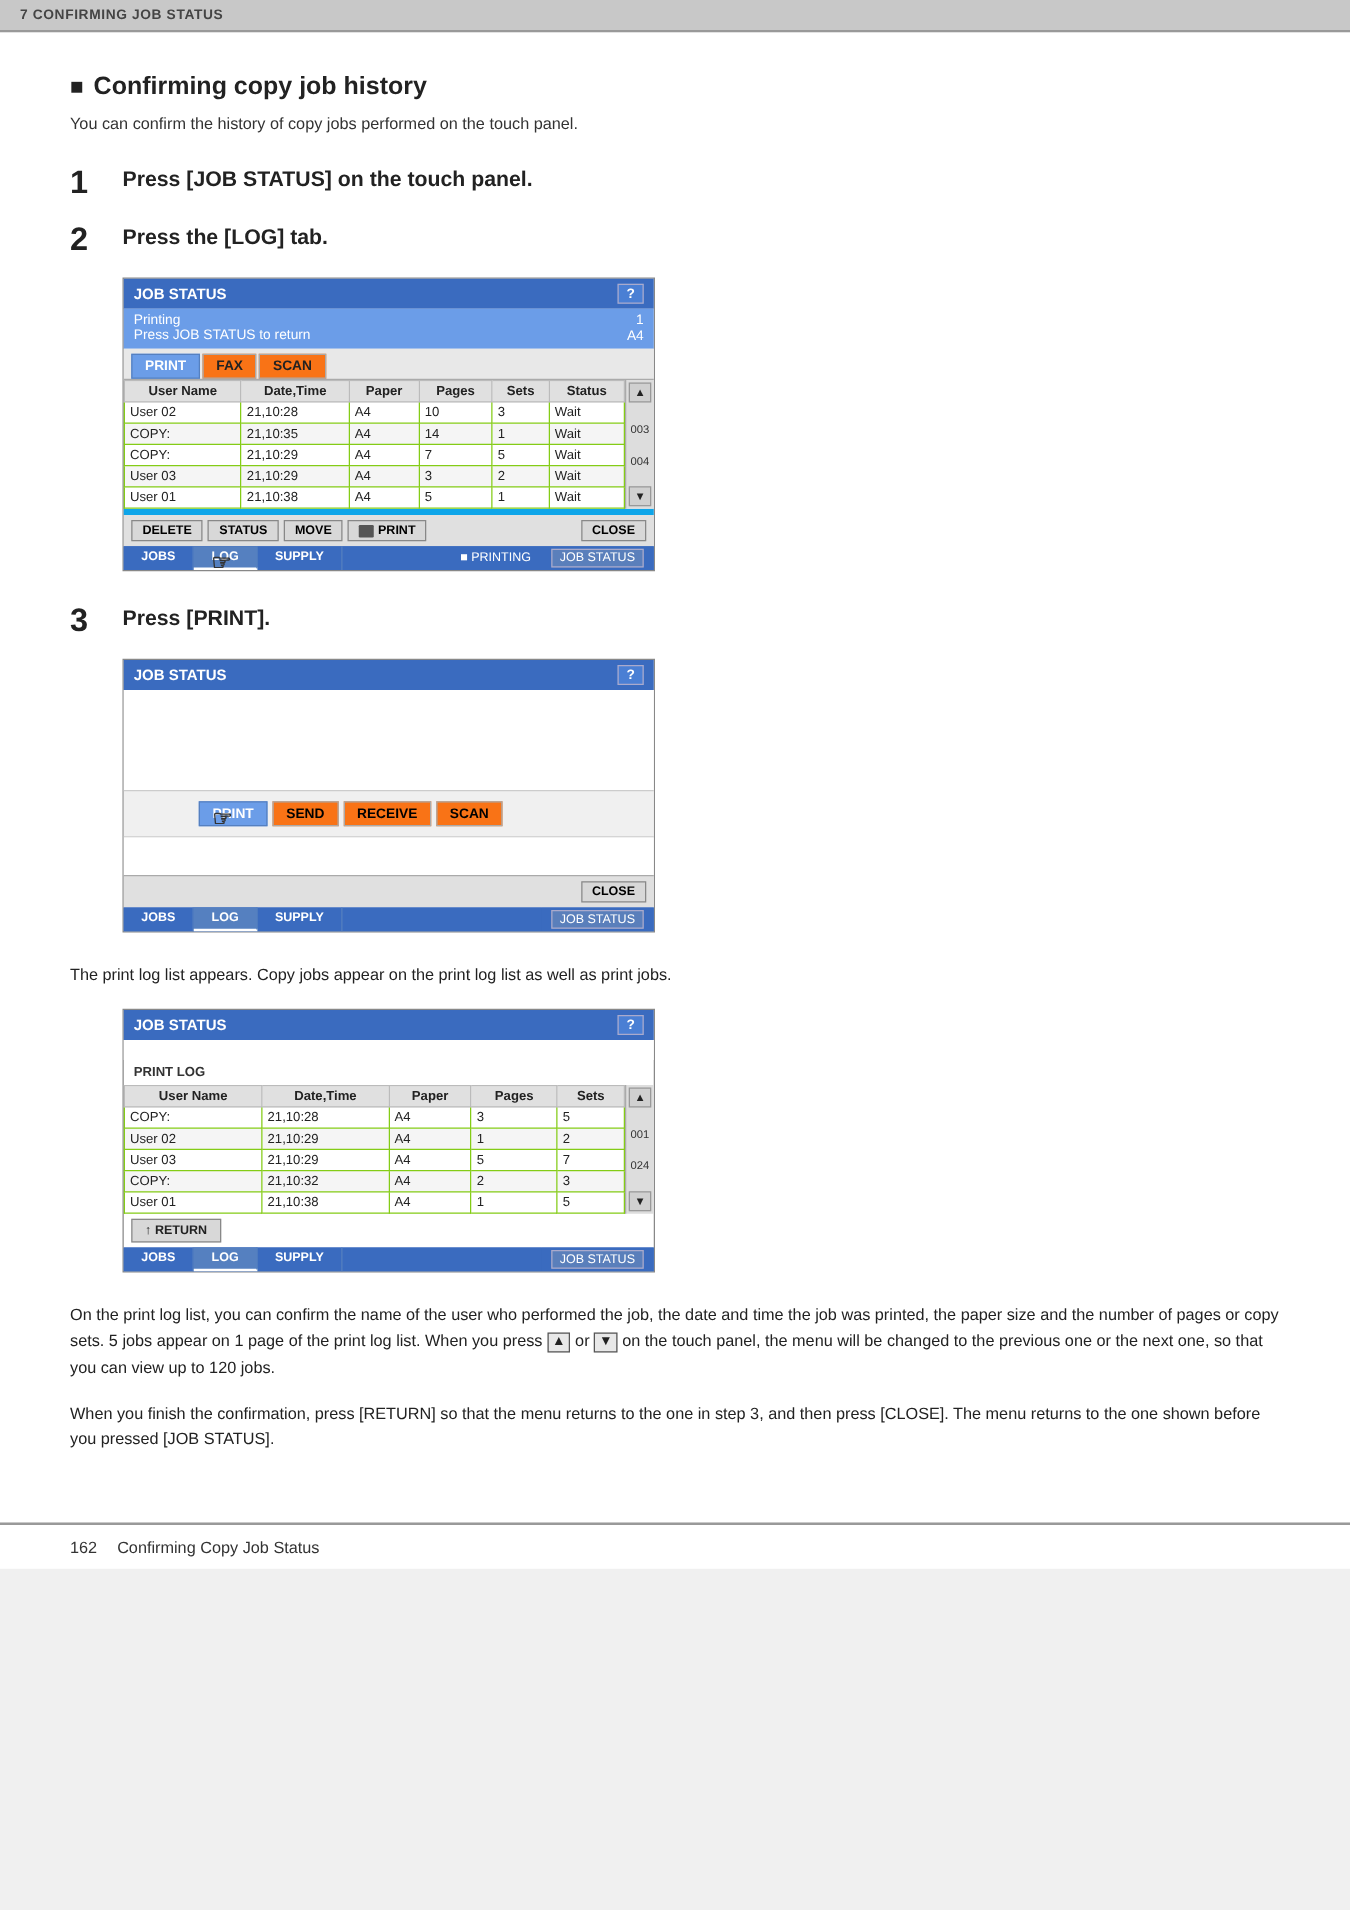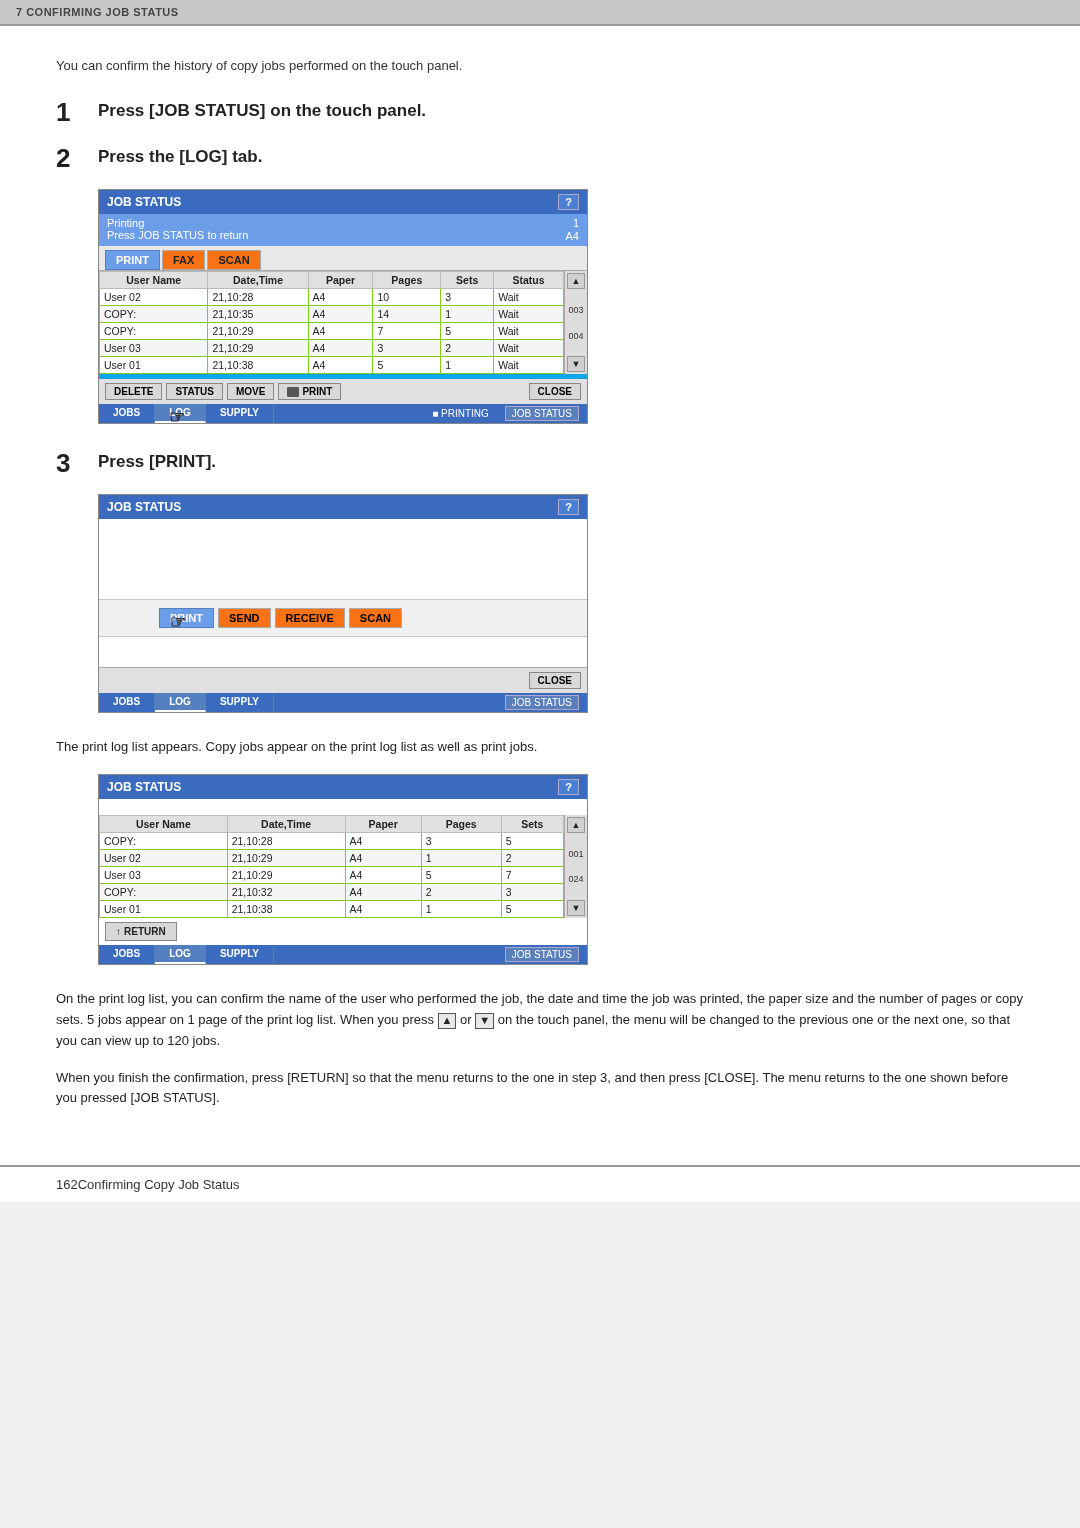--- a/index.html
+++ b/index.html
@@ -66,21 +66,21 @@
     }
     
     .panel-wrap {
       margin-left: 42px;
       margin-bottom: 24px;
       margin-top: 6px;
     }
     .job-status-panel {
       border: 1.5px solid #888;
       background: #fff;
-      width: 490px;
+      width: 426px;
       font-size: 11px;
     }
     .panel-header {
       background: #3a6bbf;
       color: #fff;
       font-weight: bold;
       font-size: 12px;
       padding: 4px 8px;
       display: flex;
       justify-content: space-between;
@@ -263,39 +263,43 @@
     }
     .page-footer {
       display: flex;
       align-items: center;
       padding: 10px 56px;
       font-size: 13px;
       color: #333;
       background: #fff;
     }
     .page-footer-num {
+      margin-right: 16px;
       font-weight: normal;
     }
     .cursor-hand {
       display: inline-block;
       font-size: 22px;
       position: relative;
       top: 2px;
     }
   </style>
 </head>
 <body>
 
 <div class="top-bar">
   <span>7 CONFIRMING JOB STATUS</span>
 </div>
 <div class="divider-top"></div>
 
 <div class="page-content">
 
+  <div class="section-title">
+    <span>Confirming copy job history</span>
+  </div>
   <div class="section-desc">You can confirm the history of copy jobs performed on the touch panel.</div>
 
   <div class="step">
     <div class="step-num">1</div>
     <div class="step-text">Press [JOB STATUS] on the touch panel.</div>
   </div>
 
   <div class="step">
     <div class="step-num">2</div>
     <div class="step-text">Press the [LOG] tab.</div>
@@ -465,20 +469,21 @@
   <div class="panel-wrap">
     <div class="job-status-panel">
 
       <div class="panel-header">
         <span>JOB STATUS</span>
         <span class="panel-header-right">?</span>
       </div>
 
       <div style="height:16px; background:#fff;"></div>
 
+      <div class="panel-section-label">PRINT LOG</div>
 
       <div class="table-with-scroll">
         <table class="panel-table">
           <thead>
             <tr>
               <th>User Name</th>
               <th>Date,Time</th>
               <th>Paper</th>
               <th>Pages</th>
               <th>Sets</th>

